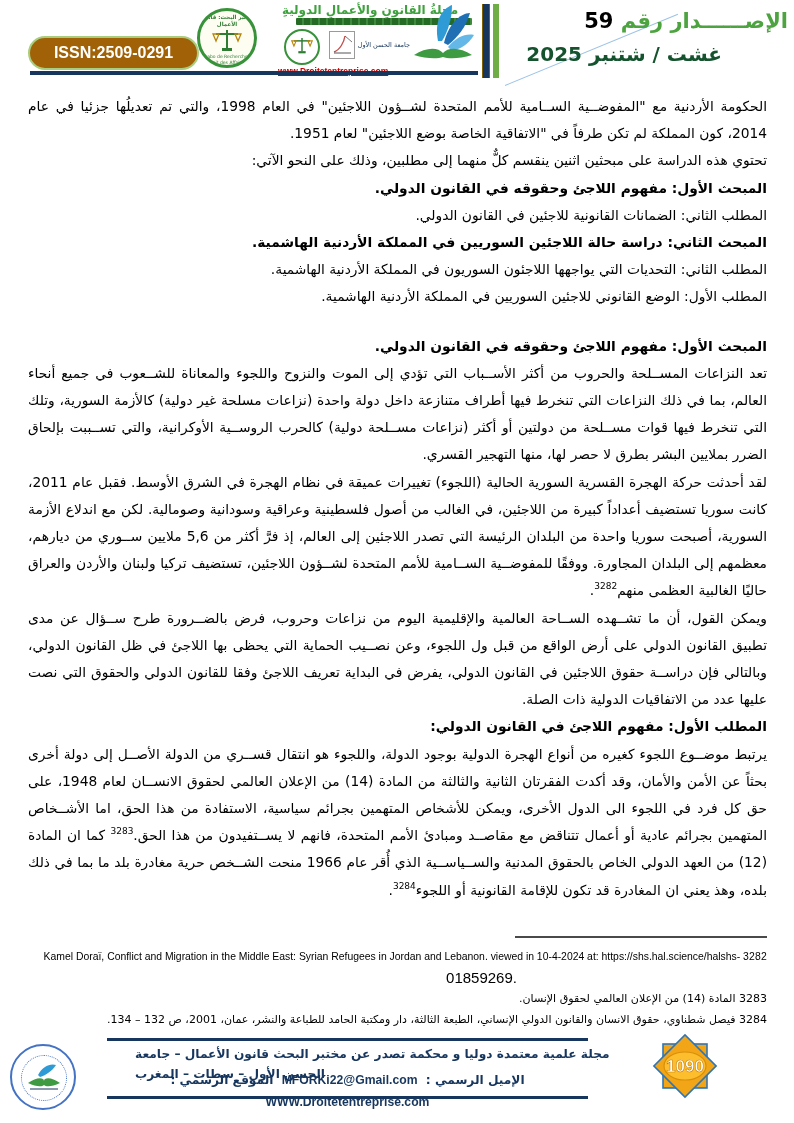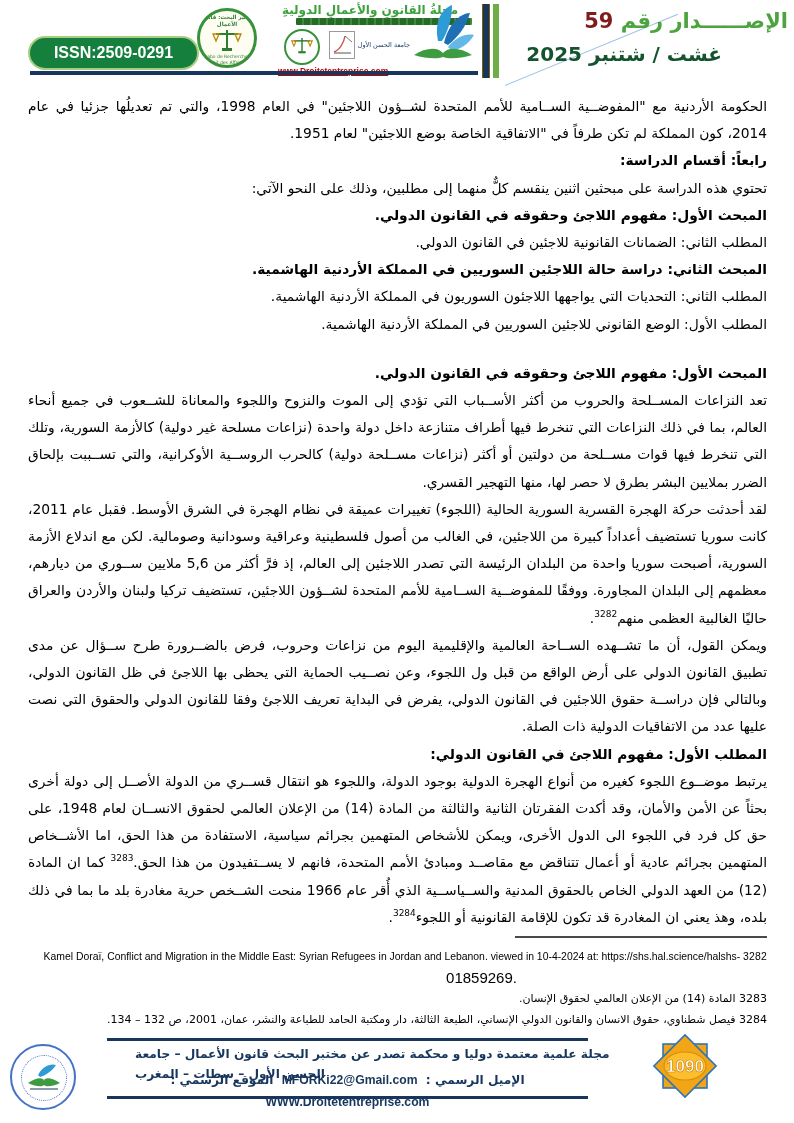--- a/index.html
+++ b/index.html
@@ -1,19 +1,19 @@
 <!DOCTYPE html>
 <html lang="ar"><head>
 <meta charset="utf-8">
 <style>
   html,body{margin:0;padding:0;background:#e8e8e8;}
   #page{position:relative;width:794px;height:1123px;background:#ffffff;margin:0 auto;overflow:hidden;
         font-family:"DejaVu Sans",sans-serif;}
   
-  .issn-pill{position:absolute;left:28px;top:36px;width:167px;height:30px;background:#15803d;
+  .issn-pill{position:absolute;left:28px;top:36px;width:167px;height:30px;background:#a16207;
              border:2px solid #a9cd7e;border-radius:18px;color:#fff;font-weight:bold;font-size:16px;
              font-family:"Liberation Sans",sans-serif;display:flex;align-items:center;justify-content:center;}
   .lab-logo{position:absolute;left:197px;top:8px;width:60px;height:60px;border-radius:50%;
             border:3px solid #37923a;background:#fdfdf2;box-sizing:border-box;overflow:hidden;text-align:center;}
   .lab-logo .rim-top{font-size:5.5px;color:#2f7d32;font-weight:bold;line-height:7px;margin-top:3px;}
   .lab-logo .rim-bottom{font-size:4.5px;color:#2f7d32;line-height:6px;}
   .journal-logo{position:absolute;left:262px;top:3px;width:216px;height:72px;}
   .jl-title{color:#3da23d;font-weight:bold;font-size:12px;text-align:center;line-height:15px;}
   .jl-bar{height:7px;background:#256b25;margin:0 6px 2px 34px;border-radius:1px;
           background-image:repeating-linear-gradient(90deg,#256b25 0 6px,#3f8a3f 6px 8px);}
@@ -26,21 +26,21 @@
   .jl-site{position:absolute;left:16px;bottom:-1px;font-size:8.5px;font-weight:bold;color:#c00000;
            text-decoration:underline;font-family:"Liberation Sans",sans-serif;}
   .vbar-navy{position:absolute;left:482px;top:4px;width:6px;height:74px;background:#17365d;
              border-left:1px solid #7f6000;border-right:1px solid #7f6000;}
   .vbar-green{position:absolute;left:493px;top:4px;width:6px;height:74px;background:#6fae46;}
   .diag{position:absolute;left:505px;top:85px;width:187px;border-top:1.5px solid #9dc3e6;
         transform:rotate(-22.4deg);transform-origin:left center;}
   .issue{position:absolute;left:498px;top:8px;width:290px;direction:rtl;text-align:right;}
   .issue-l1{font-size:21px;font-weight:bold;line-height:26px;}
   .issue-l1 .lbl{color:#4ca33f;}
-  .issue-l1 .num{color:#7f1d1d;}
+  .issue-l1 .num{color:#000000;}
   .issue-l2{margin-top:8px;padding-right:66px;font-size:20px;font-weight:bold;color:#14532d;line-height:24px;}
   .header-rule{position:absolute;left:30px;top:71px;width:448px;height:4px;background:#17365d;}
   
   .content{position:absolute;left:28px;top:93px;width:739px;direction:rtl;text-align:justify;
            text-align-last:right;font-size:13.8px;line-height:27.2px;color:#000;}
   .content p{margin:0;}
   .bold{font-weight:bold;}
   .gap-top{margin-top:22px !important;}
   sup.ref{font-size:9px;vertical-align:6px;line-height:0;}
   
@@ -130,21 +130,20 @@
         <span class="num">59</span>
       </div>
       <div class="issue-l2">غشت / شتنبر 2025</div>
     </div>
 
     <div class="header-rule"></div>
   </header>
 
   <main class="content">
     <p>الحكومة الأردنية مع "المفوضــية الســامية للأمم المتحدة لشــؤون اللاجئين" في العام 1998، والتي تم تعديلُها جزئيا في عام 2014، كون المملكة لم تكن طرفاً في "الاتفاقية الخاصة بوضع اللاجئين" لعام 1951.</p>
-    <p class="bold">رابعاً: أقسام الدراسة:</p>
     <p>تحتوي هذه الدراسة على مبحثين اثنين ينقسم كلٌّ منهما إلى مطلبين، وذلك على النحو الآتي:</p>
 
     <p class="bold">المبحث الأول: مفهوم اللاجئ وحقوقه في القانون الدولي.</p>
     <p>المطلب الثاني: الضمانات القانونية للاجئين في القانون الدولي.</p>
     <p class="bold">المبحث الثاني: دراسة حالة اللاجئين السوريين في المملكة الأردنية الهاشمية.</p>
     <p>المطلب الثاني: التحديات التي يواجهها اللاجئون السوريون في المملكة الأردنية الهاشمية.</p>
     <p>المطلب الأول: الوضع القانوني للاجئين السوريين في المملكة الأردنية الهاشمية.</p>
 
     <p class="bold gap-top">المبحث الأول: مفهوم اللاجئ وحقوقه في القانون الدولي.</p>
     <p>تعد النزاعات المســلحة والحروب من أكثر الأســباب التي تؤدي إلى الموت والنزوح واللجوء والمعاناة للشــعوب في جميع أنحاء العالم، بما في ذلك النزاعات التي تنخرط فيها أطراف متنازعة داخل دولة واحدة (نزاعات مسلحة غير دولية) كالأزمة السورية، وتلك التي تنخرط فيها قوات مســلحة من دولتين أو أكثر (نزاعات مســلحة دولية) كالحرب الروســية الأوكرانية، والتي تســببت بإلحاق الضرر بملايين البشر بطرق لا حصر لها، منها التهجير القسري.</p>

